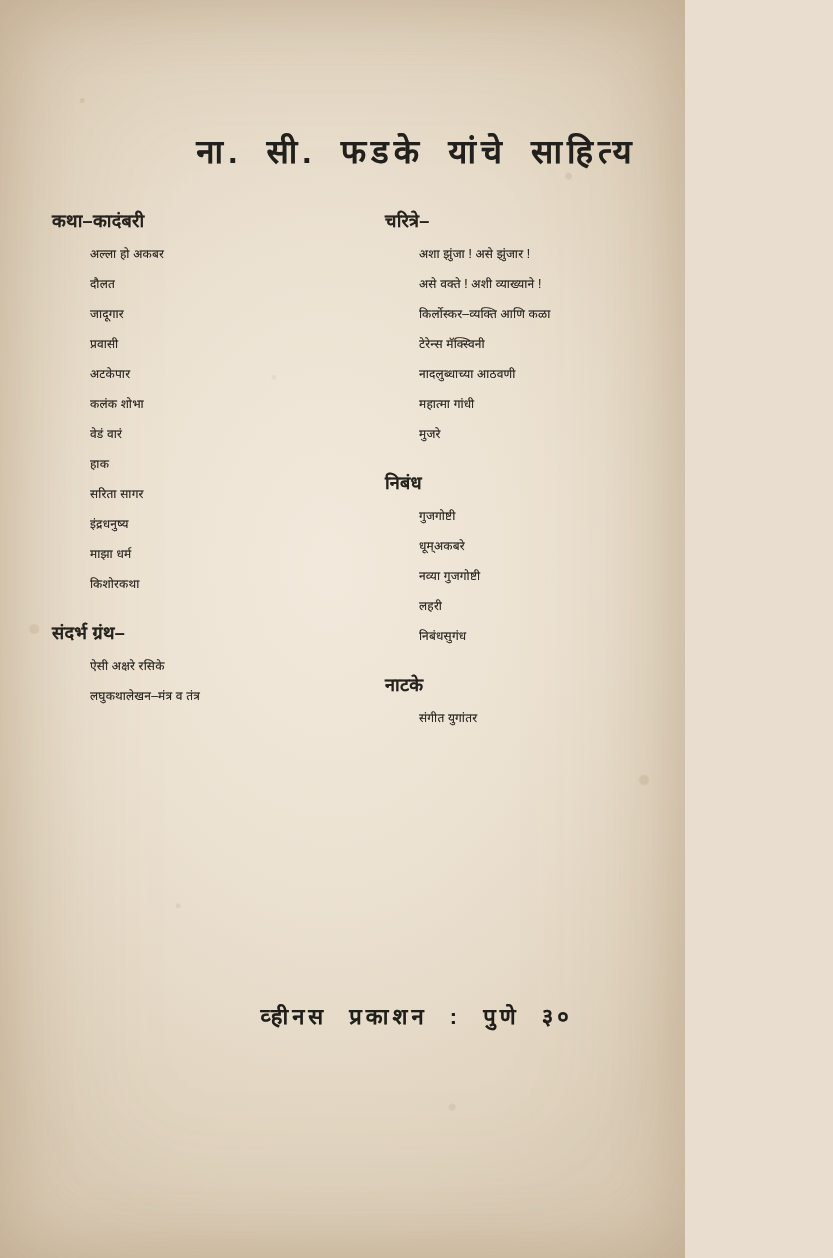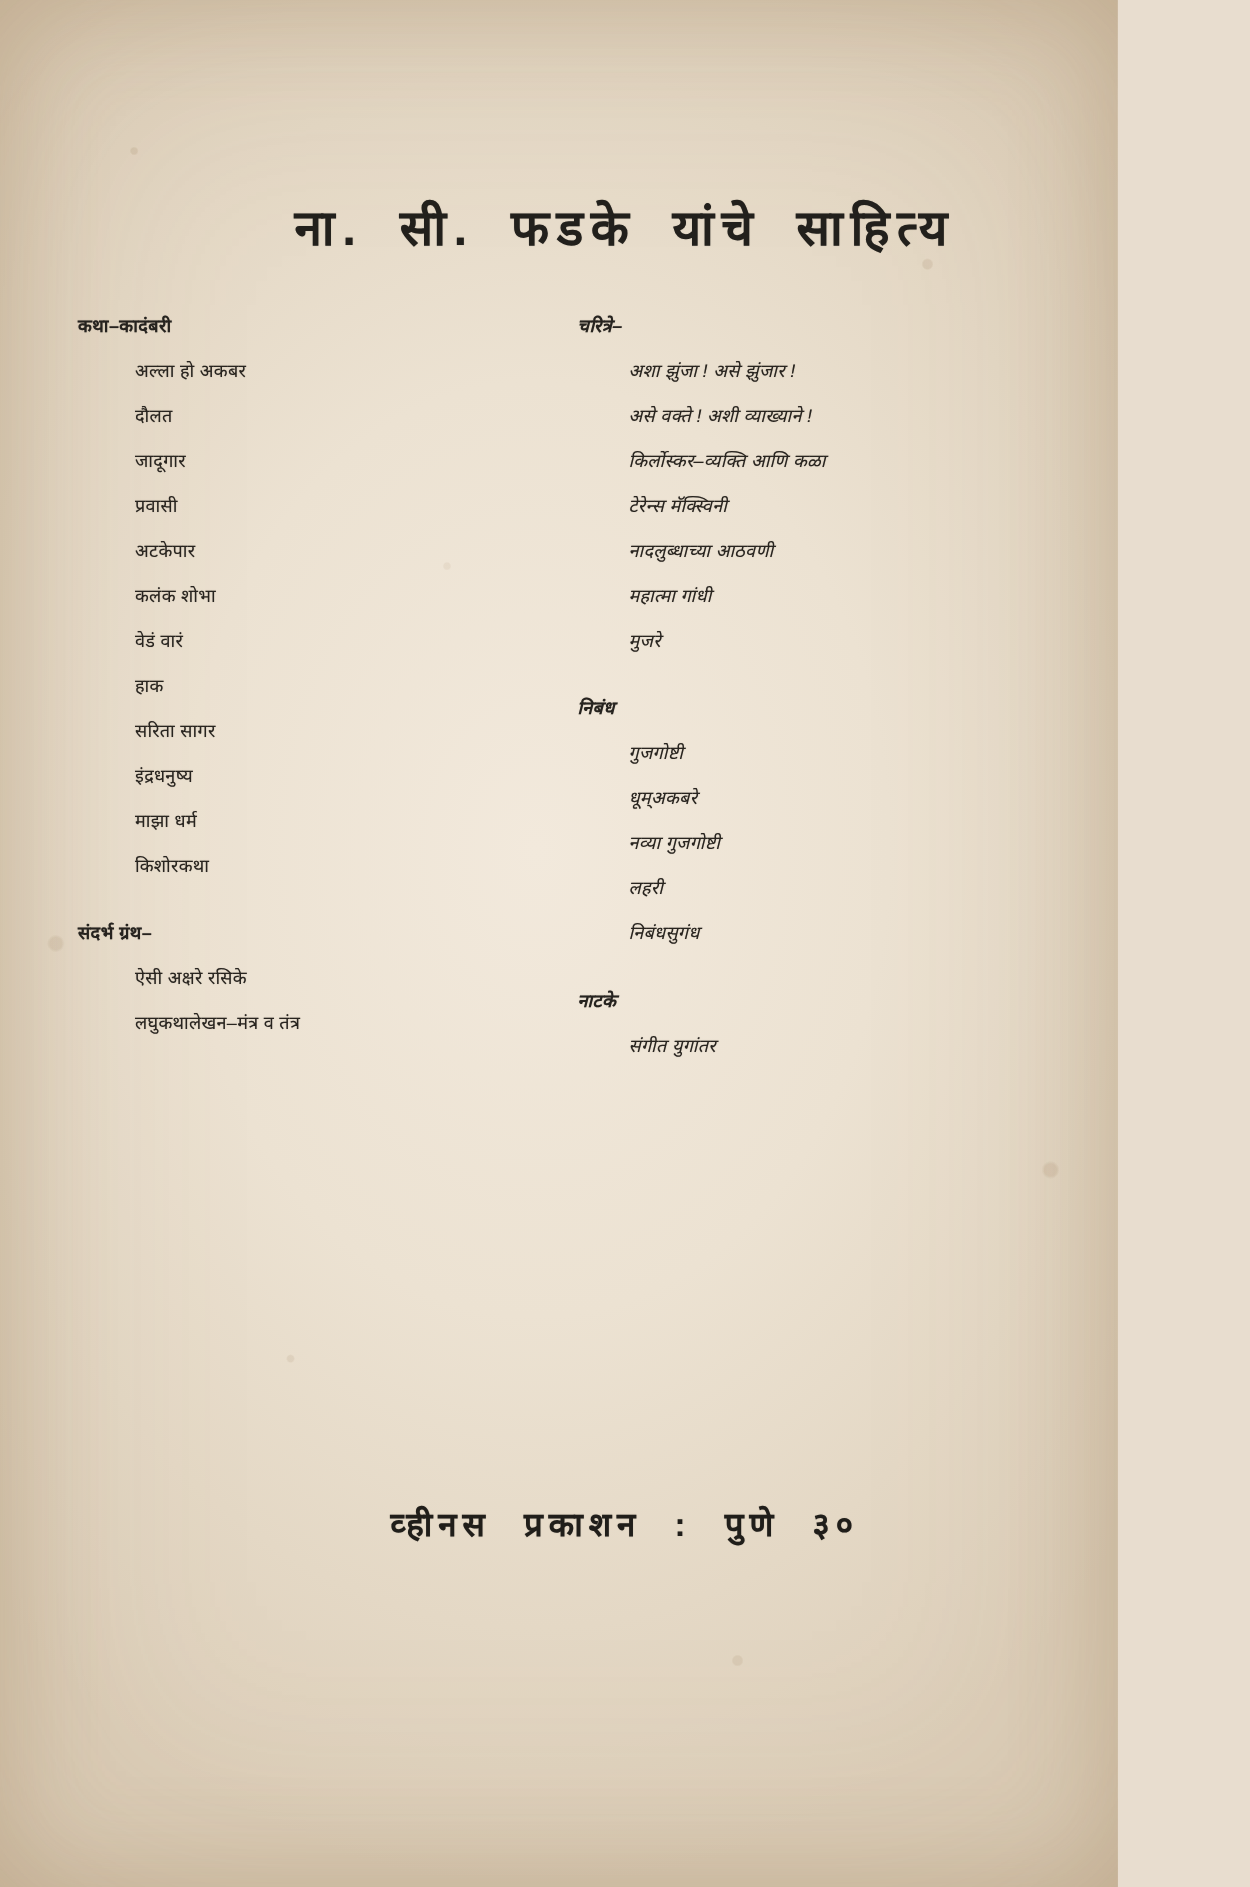--- a/index.html
+++ b/index.html
@@ -8,21 +8,21 @@
   }
   body {
     width: 833px;
     height: 1258px;
     background: #e8ddcf;
     font-family: "Liberation Sans", sans-serif;
     overflow: hidden;
   }
   .page {
     position: relative;
-    width: 745px;
+    width: 685px;
     height: 1258px;
     box-sizing: border-box;
     
     background:
       radial-gradient(ellipse 70% 55% at 48% 45%, #f2e9dc 0%, #ece2d2 45%, #e4d8c5 75%, #ddcfba 100%),
       linear-gradient(115deg, #e6dac6 0%, #f0e7d9 30%, #efe6d7 60%, #e2d5c0 100%);
   }
   .grain {
     position: absolute;
     inset: 0;
@@ -65,24 +65,24 @@
     letter-spacing: 5px;
     color: #22201c;
     word-spacing: 10px;
   }
 
   .col {
     position: absolute;
     top: 208px;
   }
   .col-left { left: 52px; width: 330px; }
-  .col-right { left: 385px; width: 400px; font-style: italic; }
+  .col-right { left: 385px; width: 400px; }
 
   .sec-head {
-    font-size: 12px;
+    font-size: 18px;
     font-weight: bold;
     color: #26231f;
     letter-spacing: 0.3px;
     margin: 0 0 16px 0;
   }
   .sec-head.spaced { margin-top: 30px; }
 
   .item-list {
     list-style: none;
     margin: 0 0 0 0;

